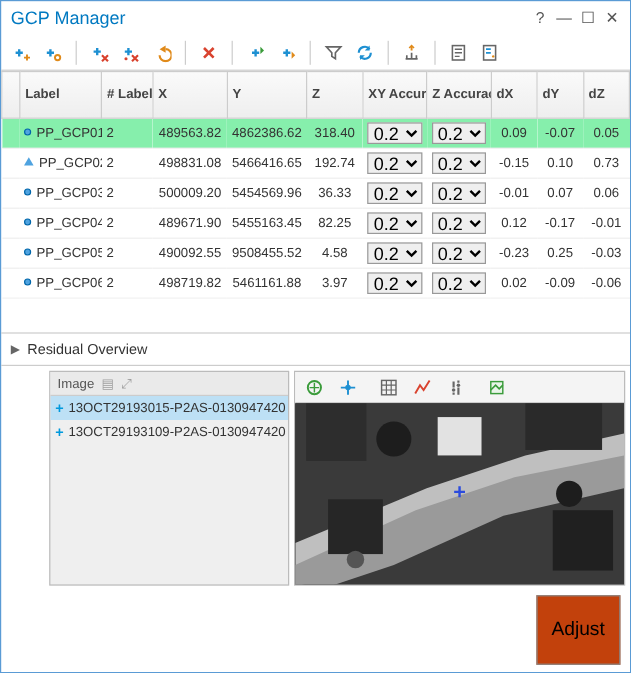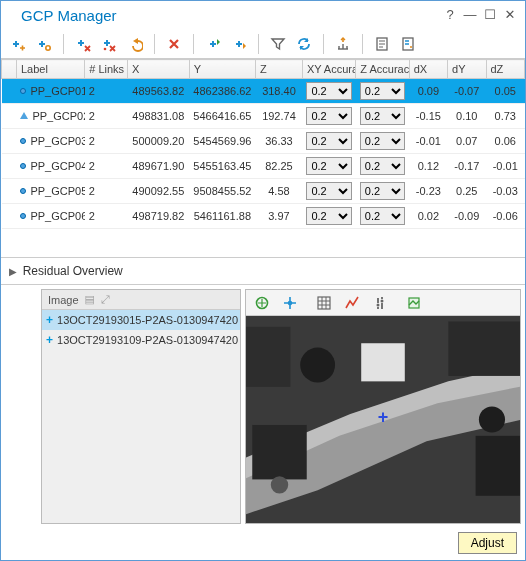--- a/index.html
+++ b/index.html
@@ -22,21 +22,20 @@
   .titlebar {
     display: flex;
     align-items: center;
     padding: 4px 8px;
     height: 28px;
   }
   .title {
     color: #0079c1;
     font-size: 15px;
     flex: 1;
-    margin-left: 12px;
   }
   .tbtn {
     margin-left: 6px;
     width: 14px; height: 14px;
     display: inline-block;
     text-align: center;
     color: #555;
     font-size: 13px;
     line-height: 14px;
     cursor: pointer;
@@ -70,56 +69,56 @@
     overflow: hidden;
   }
   table.gcp {
     border-collapse: collapse;
     width: 100%;
     table-layout: fixed;
   }
   table.gcp th {
     background: linear-gradient(#fafafa,#eee);
     border: 1px solid #ccc;
-    font-weight: normal;
+    font-weight: bold;
     font-size: 11px;
-    padding: 3px 4px;
+    padding: 13px 4px;
     text-align: left;
     color: #444;
     overflow: hidden;
     white-space: nowrap;
   }
   table.gcp td {
     border-bottom: 1px solid #eee;
     font-size: 11px;
     padding: 3px 4px;
     overflow: hidden;
     white-space: nowrap;
   }
-  table.gcp tr.sel td { background: #0ea5e9; }
+  table.gcp tr.sel td { background: #86efac; }
   .dot {
     display:inline-block;
     width:6px;height:6px;
     border:1px solid #0066aa;
     background:#4fa3e0;
     margin-right:4px;
     transform: translateY(-1px);
   }
   .dot.circle { border-radius:50%; }
   .dot.tri {
     width:0;height:0;border:none;
     border-left:4px solid transparent;
     border-right:4px solid transparent;
     border-bottom:7px solid #4fa3e0;
     background:none;
     margin-right:4px;
   }
   select.acc {
     width: 100%;
-    font-size: 11px;
+    font-size: 15px;
     border: 1px solid #999;
     height: 18px;
   }
   .resid {
     border-top: 1px solid #ccc;
     border-bottom: 1px solid #ccc;
     padding: 6px 8px;
     font-size: 12px;
     color: #333;
     display:flex;
@@ -204,23 +203,23 @@
     font-size:18px;
     font-weight:bold;
   }
   .footer {
     display:flex;
     justify-content:flex-end;
     padding:4px 8px 6px;
   }
   .footer button {
     border:1px solid #888;
-    background:#fef9c3;
-    padding:3px 12px;
-    font-size:12px;
+    background:#c2410c;
+    padding:19px 12px;
+    font-size:16px;
     cursor:pointer;
   }
   .num-r { text-align:center; padding-right:6px; }
 </style>
 </head>
 <body>
 
 <div class="window">
 
   <div class="titlebar">
@@ -333,21 +332,21 @@
         <col style="width:50px">
           <col style="width:50px">
         <col style="width:36px">
           <col style="width:36px">
           <col style="width:36px">
       </colgroup>
       <thead>
           <tr id="thead-row">
             <th></th>
             <th>Label</th>
-            <th># Links</th>
+            <th># Label</th>
             <th>X</th>
             <th>Y</th>
             <th>Z</th>
             <th>XY Accuracy</th>
             <th>Z Accuracy</th>
             <th>dX</th>
             <th>dY</th>
             <th>dZ</th>
           </tr>
         </thead>

